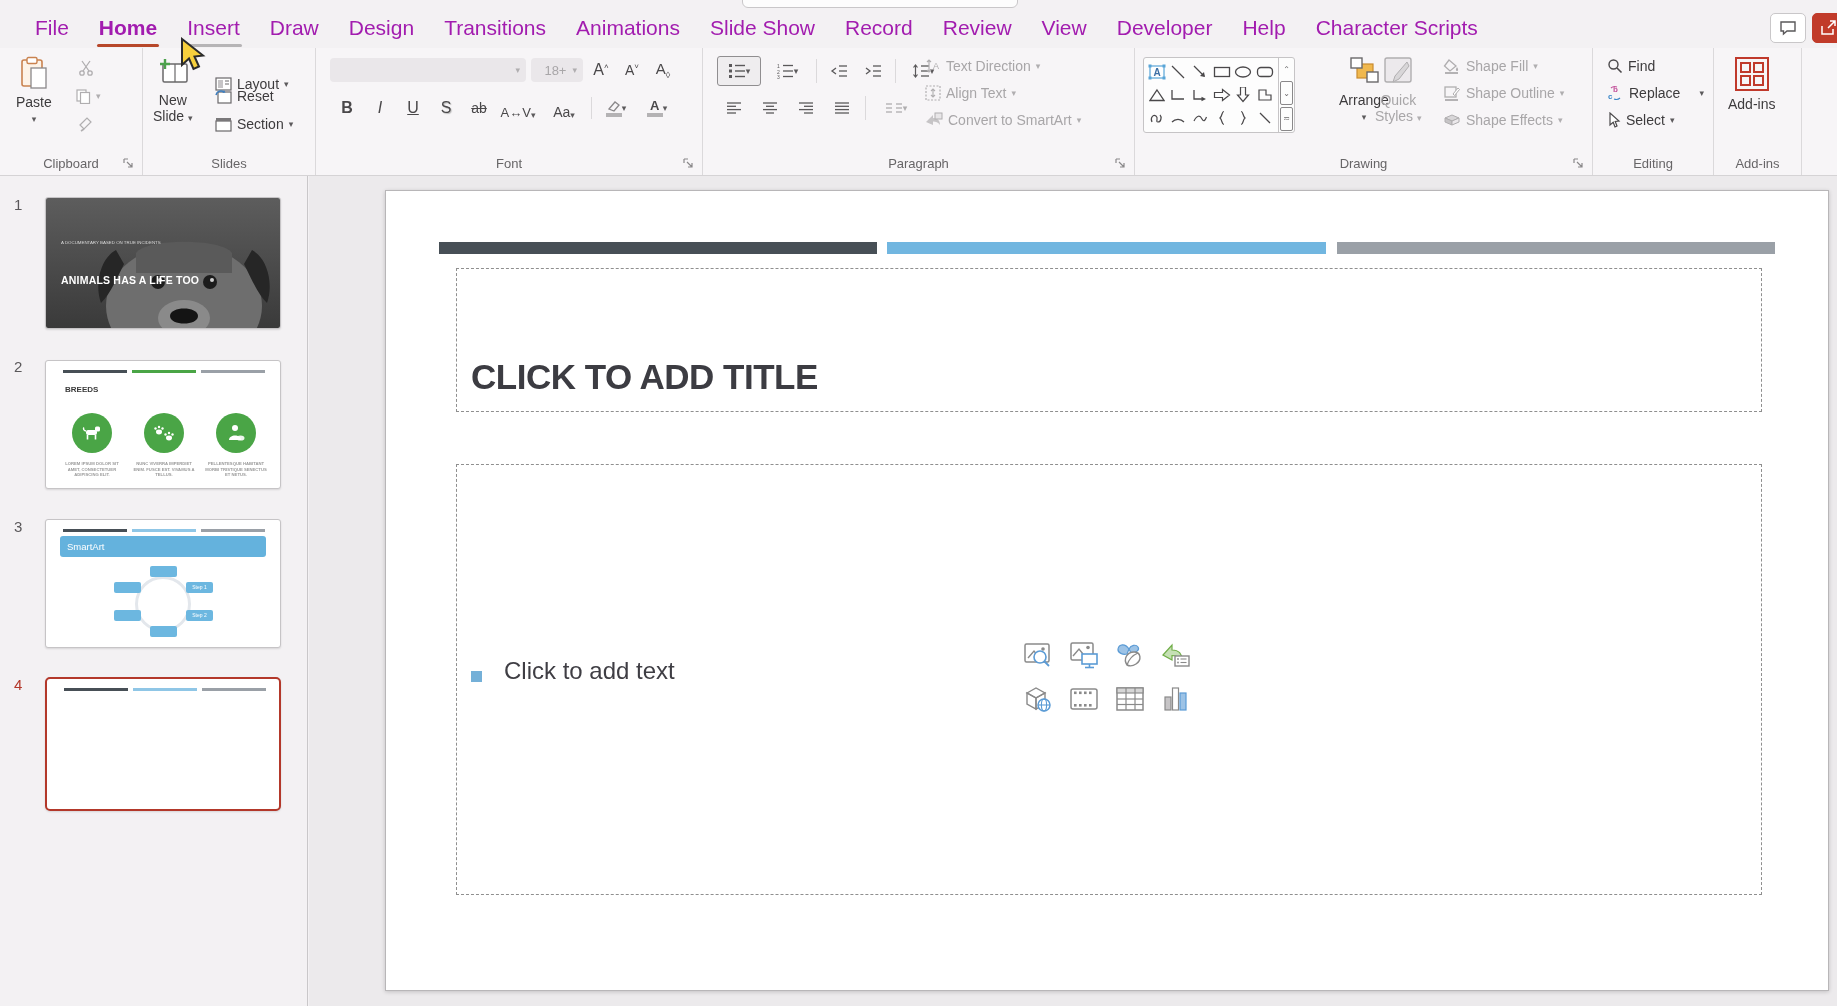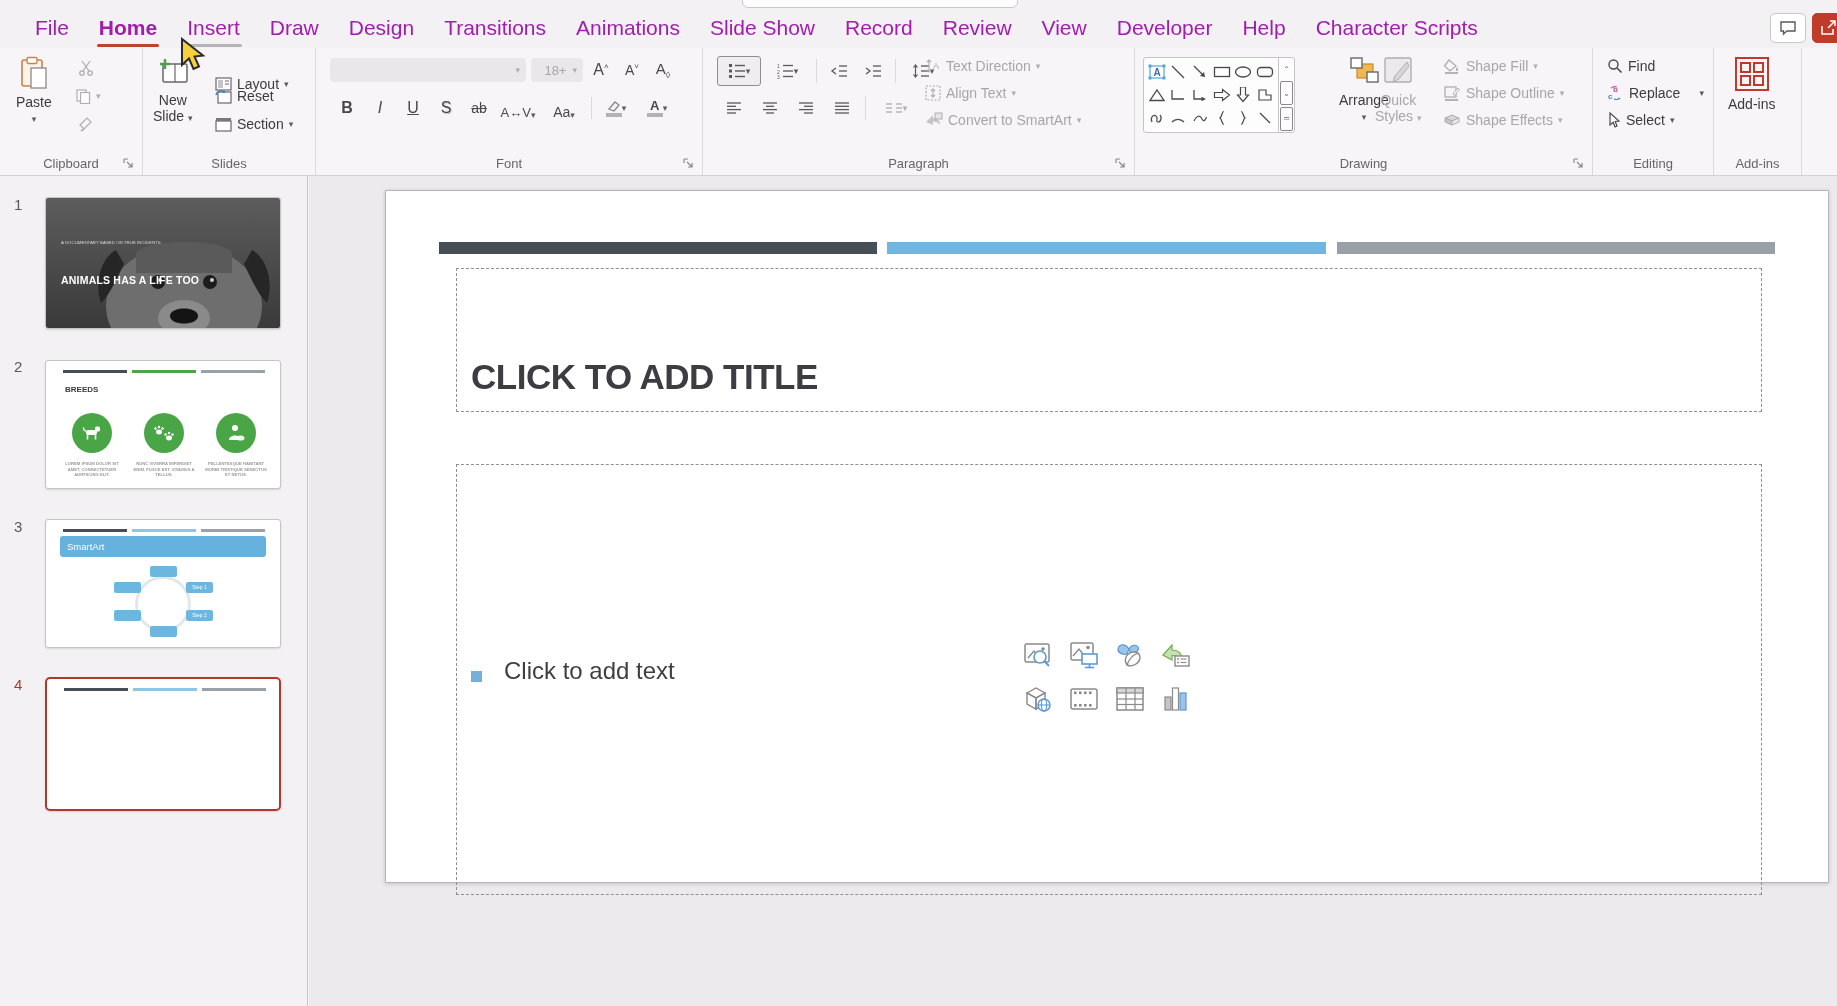--- a/index.html
+++ b/index.html
@@ -68,21 +68,21 @@
   .mini-bars { position:absolute; left:17px; top:9px; width:202px; height:3px; display:flex; gap:5px; }
   .mini-bars span { flex:1; height:3px; }
   .green-circle { position:absolute; width:40px; height:40px; border-radius:50%; background:#4aa546;
     display:flex; align-items:center; justify-content:center; }
   .mini-caption { position:absolute; width:66px; font-size:4.2px; line-height:5.5px; color:#9a9a9a;
     text-align:center; font-weight:bold; }
   .cycle-box { position:absolute; width:27px; height:11px; background:#6cb7e0; border-radius:2px;
     color:#fff; font-size:5px; line-height:11px; text-align:center; }
 
   #canvas { position:absolute; left:309px; top:0; width:1528px; height:830px; background:#eceaec; }
-  #slide { position:absolute; left:76px; top:14px; width:1444px; height:693px; background:#fff;
+  #slide { position:absolute; left:76px; top:14px; width:1444px; height:801px; background:#fff;
     border:1px solid #b8b6b8; box-shadow:0 1px 4px rgba(0,0,0,.18); }
   .bar { position:absolute; top:51px; height:12px; }
   #bar-dark  { left:53px;  width:438px; background:#474f56; }
   #bar-blue  { left:501px; width:439px; background:#71b6e0; }
   #bar-gray  { left:951px; width:438px; background:#9aa0a7; }
   .placeholder { position:absolute; left:70px; width:1306px; border:1px dashed #8f8f8f; }
   #title-ph { top:77px; height:144px; }
   #title-ph .ph-text { position:absolute; left:14px; bottom:14px; font-size:35px; font-weight:bold;
     letter-spacing:-.5px; color:#3c3c42; }
   #body-ph { top:273px; height:431px; }

